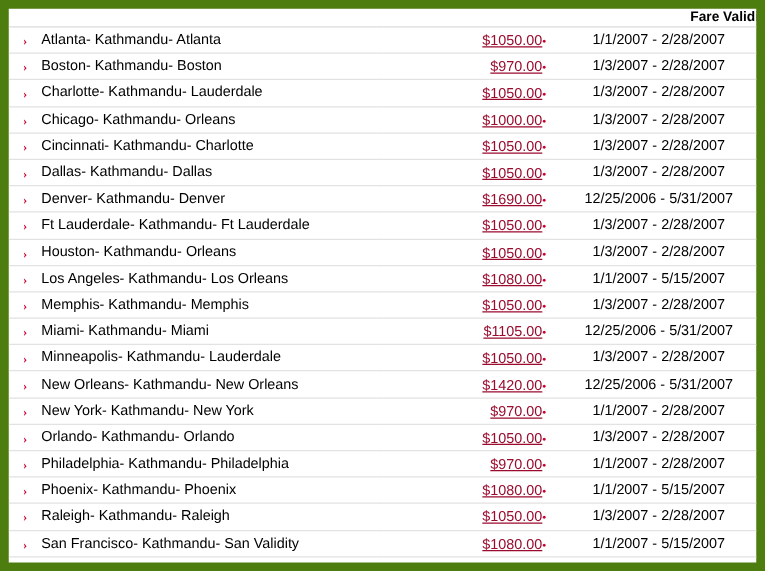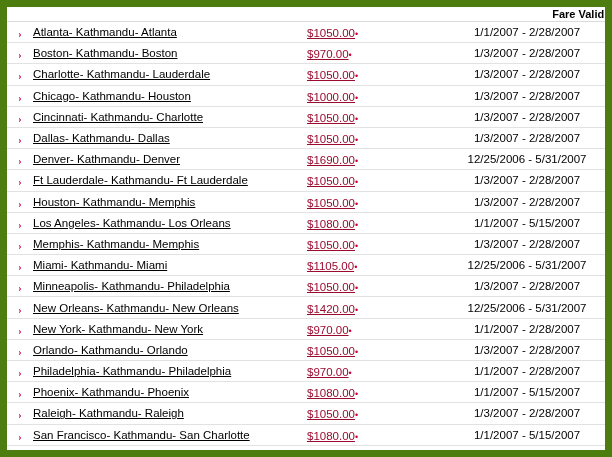--- a/index.html
+++ b/index.html
@@ -63,24 +63,23 @@
     line-height: 10px;
     font-weight: bold;
     font-family: "Liberation Serif", serif;
   }
   .route-cell {
     font-size: 11.5px;
     color: #000000;
     padding-left: 8px;
     white-space: nowrap;
     overflow: hidden;
-    text-decoration: underline;
   }
   .price-cell {
-    text-align: left;
+    text-align: right;
     white-space: nowrap;
   }
   .price-link {
     font-size: 11.5px;
     color: #9a0b2e;
     text-decoration: underline;
     cursor: pointer;
   }
   .price-star {
     color: #cc0033;
@@ -128,21 +127,21 @@
           <td class="valid-cell">1/3/2007 - 2/28/2007</td>
         </tr>
         <tr>
           <td class="arrow-cell"><span class="arrow-icon">›</span></td>
           <td class="route-cell">Charlotte- Kathmandu- Lauderdale</td>
           <td class="price-cell"><span class="price-link">$1050.00</span><span class="price-star">•</span></td>
           <td class="valid-cell">1/3/2007 - 2/28/2007</td>
         </tr>
         <tr>
           <td class="arrow-cell"><span class="arrow-icon">›</span></td>
-          <td class="route-cell">Chicago- Kathmandu- Houston</td>
+          <td class="route-cell">Chicago- Kathmandu- Orleans</td>
           <td class="price-cell"><span class="price-link">$1000.00</span><span class="price-star">•</span></td>
           <td class="valid-cell">1/3/2007 - 2/28/2007</td>
         </tr>
         <tr>
           <td class="arrow-cell"><span class="arrow-icon">›</span></td>
           <td class="route-cell">Cincinnati- Kathmandu- Charlotte</td>
           <td class="price-cell"><span class="price-link">$1050.00</span><span class="price-star">•</span></td>
           <td class="valid-cell">1/3/2007 - 2/28/2007</td>
         </tr>
         <tr>
@@ -158,21 +157,21 @@
           <td class="valid-cell">12/25/2006 - 5/31/2007</td>
         </tr>
         <tr>
           <td class="arrow-cell"><span class="arrow-icon">›</span></td>
           <td class="route-cell">Ft Lauderdale- Kathmandu- Ft Lauderdale</td>
           <td class="price-cell"><span class="price-link">$1050.00</span><span class="price-star">•</span></td>
           <td class="valid-cell">1/3/2007 - 2/28/2007</td>
         </tr>
         <tr>
           <td class="arrow-cell"><span class="arrow-icon">›</span></td>
-          <td class="route-cell">Houston- Kathmandu- Memphis</td>
+          <td class="route-cell">Houston- Kathmandu- Orleans</td>
           <td class="price-cell"><span class="price-link">$1050.00</span><span class="price-star">•</span></td>
           <td class="valid-cell">1/3/2007 - 2/28/2007</td>
         </tr>
         <tr>
           <td class="arrow-cell"><span class="arrow-icon">›</span></td>
           <td class="route-cell">Los Angeles- Kathmandu- Los Orleans</td>
           <td class="price-cell"><span class="price-link">$1080.00</span><span class="price-star">•</span></td>
           <td class="valid-cell">1/1/2007 - 5/15/2007</td>
         </tr>
         <tr>
@@ -182,21 +181,21 @@
           <td class="valid-cell">1/3/2007 - 2/28/2007</td>
         </tr>
         <tr>
           <td class="arrow-cell"><span class="arrow-icon">›</span></td>
           <td class="route-cell">Miami- Kathmandu- Miami</td>
           <td class="price-cell"><span class="price-link">$1105.00</span><span class="price-star">•</span></td>
           <td class="valid-cell">12/25/2006 - 5/31/2007</td>
         </tr>
         <tr>
           <td class="arrow-cell"><span class="arrow-icon">›</span></td>
-          <td class="route-cell">Minneapolis- Kathmandu- Philadelphia</td>
+          <td class="route-cell">Minneapolis- Kathmandu- Lauderdale</td>
           <td class="price-cell"><span class="price-link">$1050.00</span><span class="price-star">•</span></td>
           <td class="valid-cell">1/3/2007 - 2/28/2007</td>
         </tr>
         <tr>
           <td class="arrow-cell"><span class="arrow-icon">›</span></td>
           <td class="route-cell">New Orleans- Kathmandu- New Orleans</td>
           <td class="price-cell"><span class="price-link">$1420.00</span><span class="price-star">•</span></td>
           <td class="valid-cell">12/25/2006 - 5/31/2007</td>
         </tr>
         <tr>
@@ -224,21 +223,21 @@
           <td class="valid-cell">1/1/2007 - 5/15/2007</td>
         </tr>
         <tr>
           <td class="arrow-cell"><span class="arrow-icon">›</span></td>
           <td class="route-cell">Raleigh- Kathmandu- Raleigh</td>
           <td class="price-cell"><span class="price-link">$1050.00</span><span class="price-star">•</span></td>
           <td class="valid-cell">1/3/2007 - 2/28/2007</td>
         </tr>
         <tr>
           <td class="arrow-cell"><span class="arrow-icon">›</span></td>
-          <td class="route-cell">San Francisco- Kathmandu- San Charlotte</td>
+          <td class="route-cell">San Francisco- Kathmandu- San Validity</td>
           <td class="price-cell"><span class="price-link">$1080.00</span><span class="price-star">•</span></td>
           <td class="valid-cell">1/1/2007 - 5/15/2007</td>
         </tr>
         <tr>
           <td class="arrow-cell"><span class="arrow-icon">›</span></td>
           <td class="route-cell">San Juan- Kathmandu- San Juan</td>
           <td class="price-cell"><span class="price-link">$1487.18</span><span class="price-star">•</span></td>
           <td class="valid-cell">12/25/2006 - 3/31/2007</td>
         </tr>
       </tbody>

